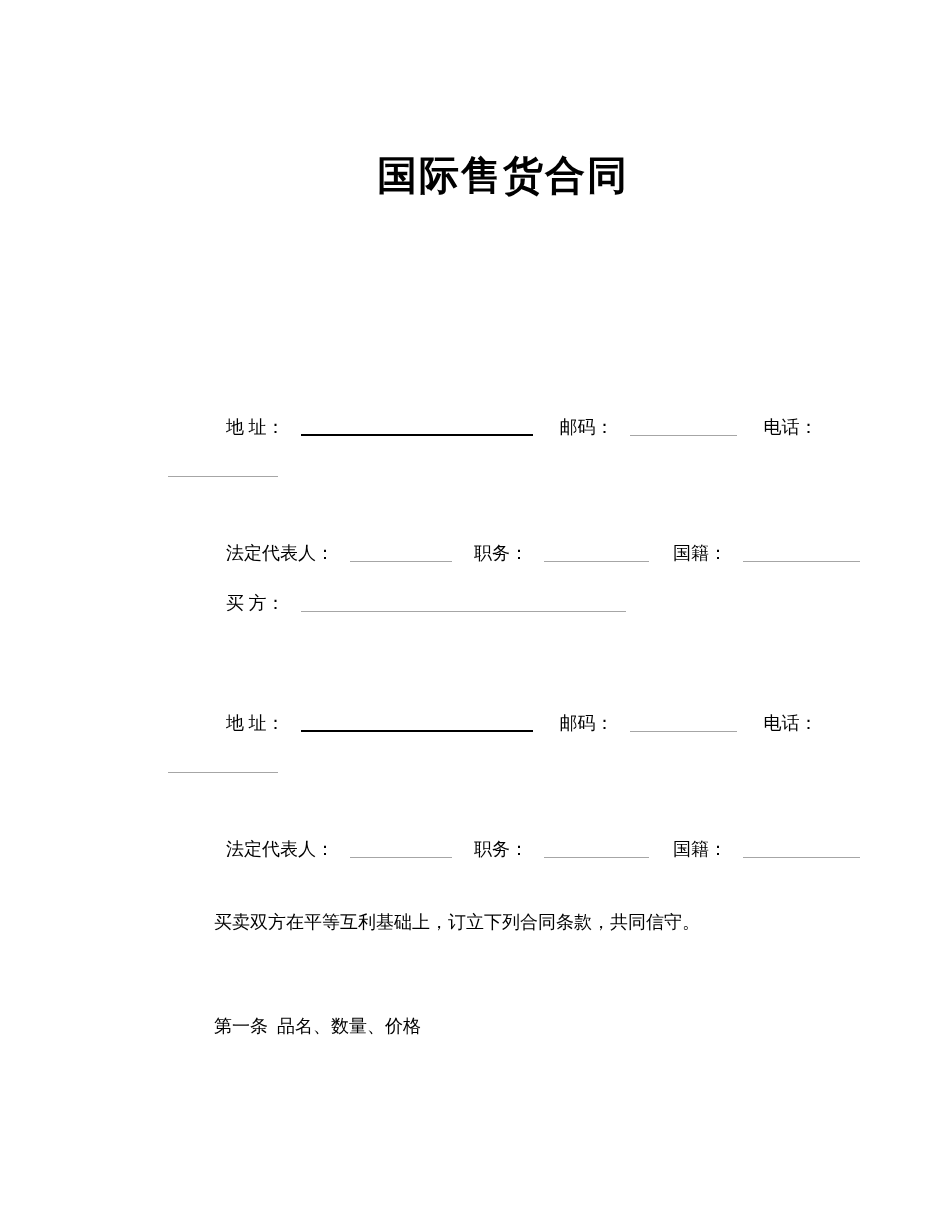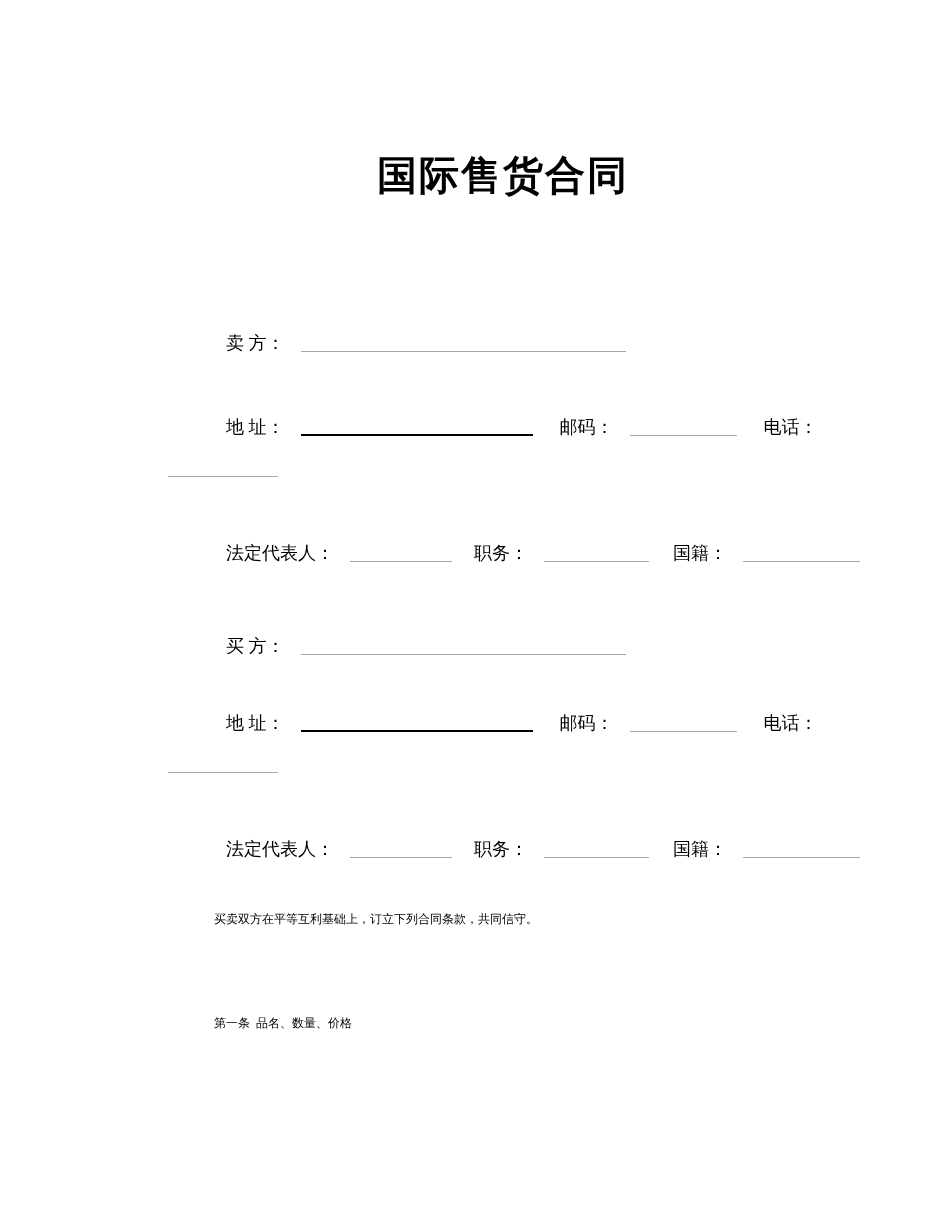--- a/index.html
+++ b/index.html
@@ -49,57 +49,53 @@
   .cont-blank {
     position: absolute;
     left: 140px;
     width: 110px;
     height: 0;
     border-bottom: 1px solid #a6a6a6;
   }
   .para {
     position: absolute;
     left: 178px;
-    font-size: 12px;
+    font-size: 18px;
     white-space: pre;
     line-height: 1.2;
   }
 </style>
 </head>
 <body>
 
 <div class="page">
 
   <h1 class="title">国际售货合同</h1>
 
-  <div class="row" style="top:285px">
-    <span class="label">卖 方：</span>
-    <span class="blank" style="width:325px"></span>
-  </div>
 
   <div class="row" style="top:369px">
     <span class="label">地 址：</span>
     <span class="blank dark" style="width:232px"></span>
     <span class="label gap-15">邮码：</span>
     <span class="blank" style="width:107px"></span>
     <span class="label gap-15">电话：</span>
   </div>
 
   <div class="cont-blank" style="top:432px"></div>
 
   <div class="row" style="top:495px">
     <span class="label">法定代表人：</span>
     <span class="blank" style="width:102px"></span>
     <span class="label gap-10">职务：</span>
     <span class="blank" style="width:105px"></span>
     <span class="label gap-12">国籍：</span>
     <span class="blank" style="width:117px"></span>
   </div>
 
-  <div class="row" style="top:588px">
+  <div class="row" style="top:545px">
     <span class="label">买 方：</span>
     <span class="blank" style="width:325px"></span>
   </div>
 
   <div class="row" style="top:665px">
     <span class="label">地 址：</span>
     <span class="blank dark" style="width:232px"></span>
     <span class="label gap-15">邮码：</span>
     <span class="blank" style="width:107px"></span>
     <span class="label gap-15">电话：</span>

